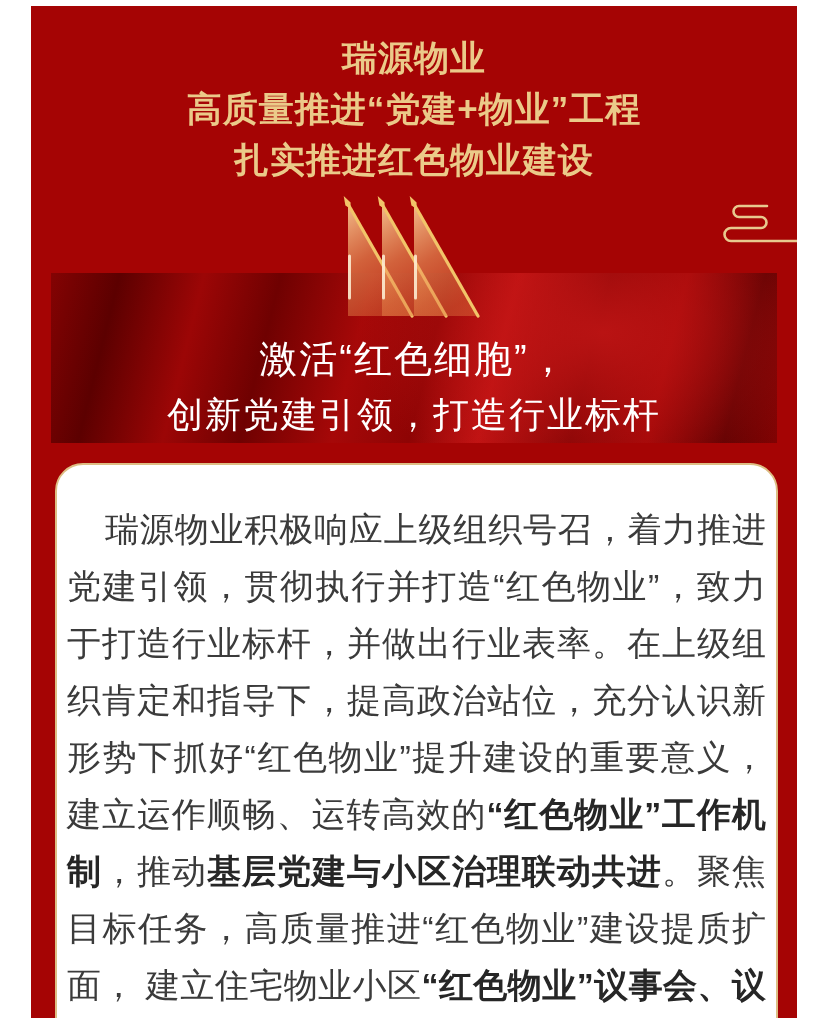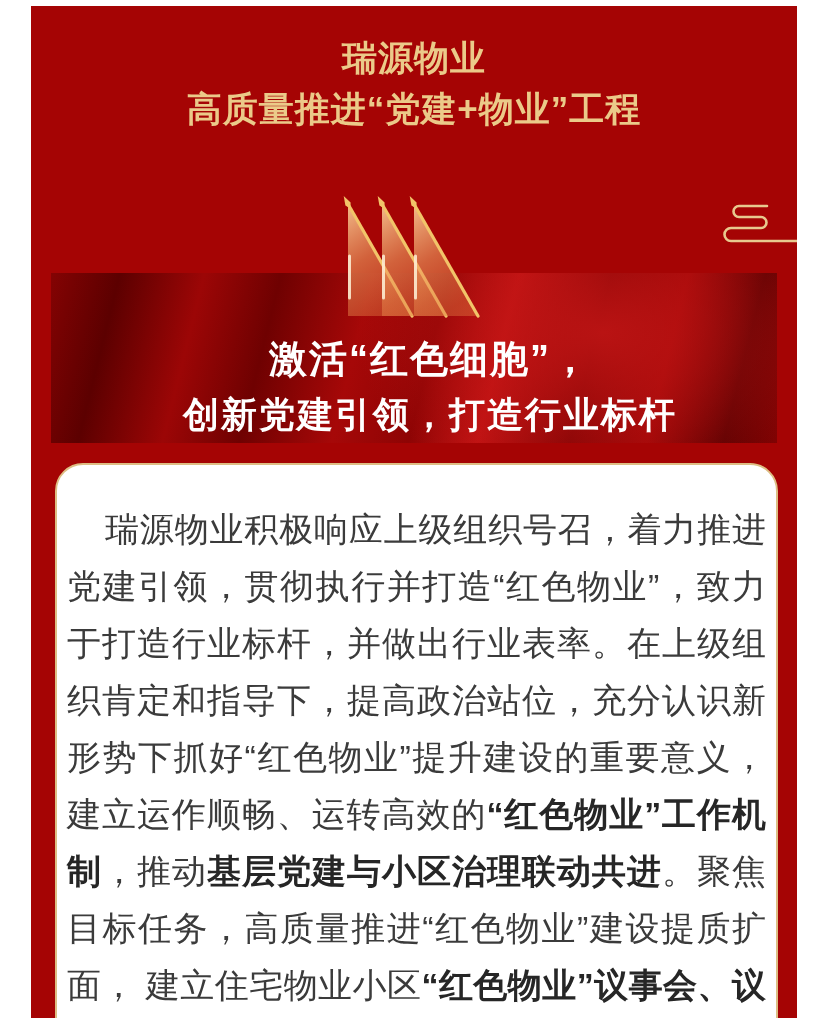--- a/index.html
+++ b/index.html
@@ -25,22 +25,22 @@
     position:absolute; left:20px; top:267px; width:726px; height:170px;
     background:
       radial-gradient(ellipse 380px 260px at 76% 35%, rgba(196,22,22,0.85), rgba(120,2,2,0) 65%),
       linear-gradient(104deg,
         #840303 0%, #5c0000 9%, #9c0606 20%, #6f0101 30%,
         #a60808 42%, #8e0404 52%, #c01313 61%, #7c0202 73%,
         #9d0606 83%, #560000 93%, #7e0202 100%);
     overflow:visible;
   }
   .banner-text {
-    position:absolute; left:16px; top:58px; width:100%;
-    text-align:center; color:#ffffff; font-weight:bold;
+    position:absolute; left:0; top:58px; width:100%;
+    text-align:center; color:#ffffff; font-weight:normal;
   }
   .banner-line1 { font-size:38px; line-height:56px; letter-spacing:2px; }
   .banner-line2 { font-size:36px; line-height:56px; letter-spacing:2px; }
   
   .flags { position:absolute; left:308px; top:188px; width:160px; height:132px; }
   
   .card {
     position:absolute; left:24px; top:457px; width:723px; height:600px;
     box-sizing:border-box; background:#ffffff;
     border:2px solid #ddbe84; border-radius:28px;
@@ -56,20 +56,21 @@
 </style>
 </head>
 <body>
 
 <div class="page">
   <div class="red-panel">
 
     <div class="title-block">
       <div>瑞源物业</div>
       <div>高质量推进“党建+物业”工程</div>
+      <div>扎实推进红色物业建设</div>
     </div>
 
     <svg class="cloud" viewBox="0 0 90 42" xmlns="http://www.w3.org/2000/svg">
       <path d="M 60,4 H 32 a 5.5,5.5 0 0 0 0,11 H 54 a 5.5,5.5 0 0 1 0,11 H 24 a 6.5,6.5 0 0 0 0,13 H 90" fill="none" stroke="#e8c98e" stroke-width="2.6" stroke-linecap="round"></path>
     </svg>
 
     <div class="banner">
       <div class="banner-text">
         <div class="banner-line1">激活“红色细胞”，</div>
         <div class="banner-line2">创新党建引领，打造行业标杆</div>

